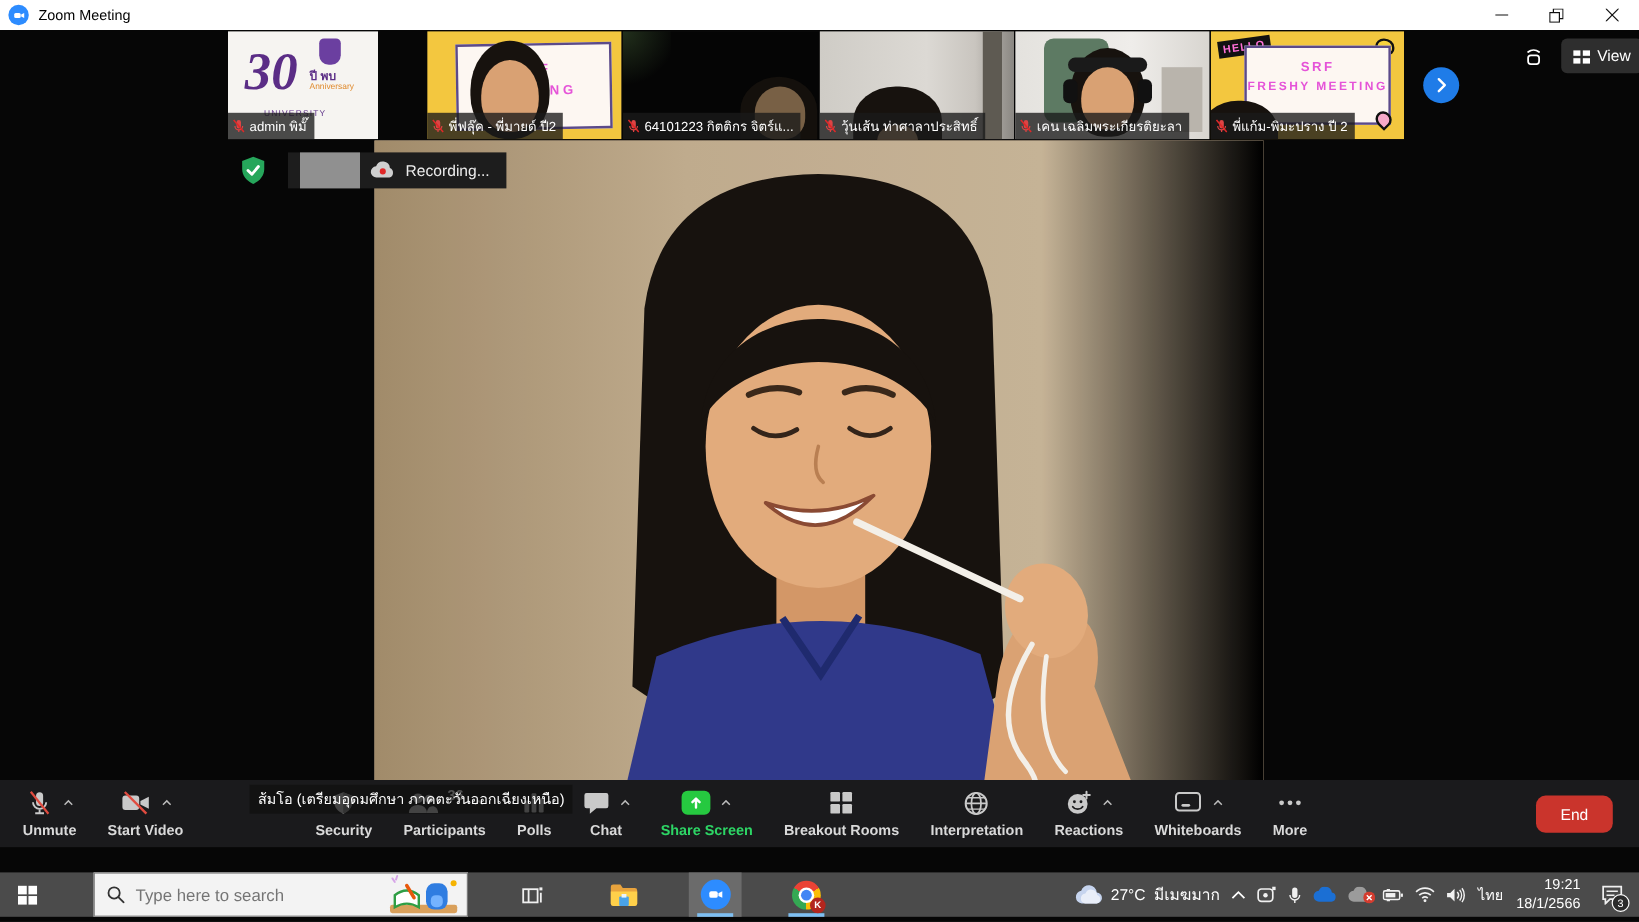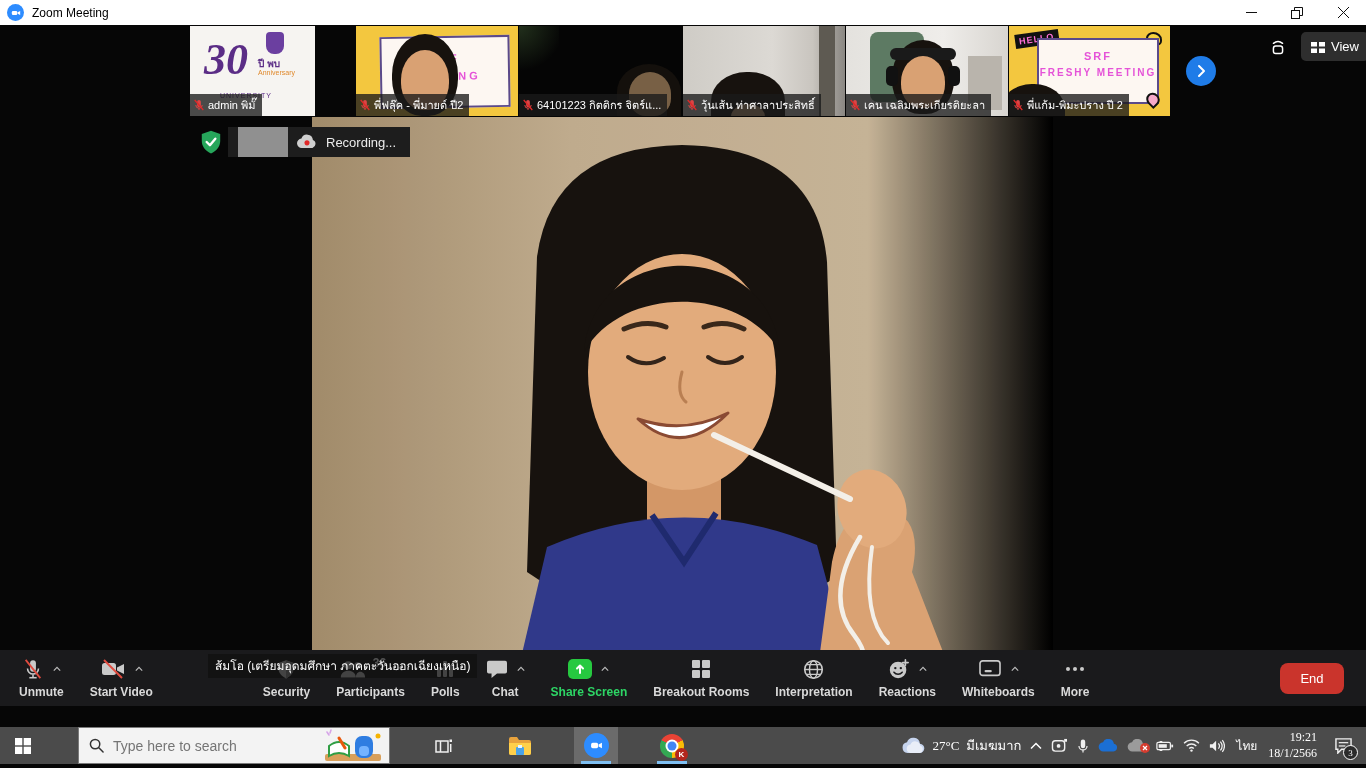--- a/index.html
+++ b/index.html
@@ -69,21 +69,21 @@
   .s6 .duck { position:absolute; right:8px; top:6px; width:16px; height:14px; background:#f7d23e; border:2px solid #111; border-radius:50% 60% 40% 50%; }
   .s6 .heart { position:absolute; right:10px; bottom:10px; width:14px; height:13px; background:#f6a9c9; border:2px solid #111; border-radius:50% 50% 0 50%; transform:rotate(45deg); }
   .s6 .hair { left:-8px; bottom:-20px; top:auto; width:64px; height:52px; border-radius:48% 48% 0 0; }
 
   
   .next-arrow { position:absolute; left:1186px; top:31px; width:30px; height:30px; border-radius:50%; background:#1f7ce8; display:flex; align-items:center; justify-content:center; }
   .cast-btn { position:absolute; left:1263px; top:7px; width:30px; height:30px; display:flex; align-items:center; justify-content:center; }
   .view-btn { position:absolute; left:1301px; top:7px; height:29px; background:#2e2e2e; border-radius:5px; display:flex; align-items:center; gap:6px; padding:0 10px; color:#fff; font-size:13px; }
 
   
-  .recording { position:absolute; left:198px; top:102px; display:flex; align-items:center; gap:4px; z-index:6; }
+  .recording { position:absolute; left:198px; top:102px; display:flex; align-items:center; gap:16px; z-index:6; }
   .rec-pill { position:relative; display:flex; align-items:center; gap:8px; background:#1d1d1d; height:30px; padding:0 14px 0 10px; color:#ececec; font-size:13px; }
   .rec-gray { position:absolute; right:0; top:0; width:50px; height:100%; background:#909090; z-index:0; }
   .rec-pill > * { position:relative; z-index:1; }
 
   
   .main-video { position:absolute; left:312px; top:92px; width:741px; height:558px; background:#b9a488; }
   .caption { position:absolute; left:208px; top:629px; background:rgba(15,15,15,.72); color:#fff; font-size:12px; padding:2px 7px 3px; z-index:6; white-space:nowrap; }
 
   
   .toolbar { position:absolute; left:0; top:650px; width:100%; height:56px; background:#1a1a1c; display:flex; align-items:center; padding-left:6px; }
@@ -104,21 +104,21 @@
   .search-art { position:absolute; right:4px; bottom:0; width:62px; height:35px; }
   .ticon { width:44px; display:flex; align-items:center; justify-content:center; position:relative; }
   .ticon.active { background:#6b6b6b; }
   .underline { position:absolute; bottom:0; left:7px; right:7px; height:3px; background:#7ebff2; }
   .chrome-ball { position:relative; width:24px; height:24px; border-radius:50%; background:conic-gradient(from -60deg, #ea4335 0deg 120deg, #fbbc05 120deg 240deg, #34a853 240deg 360deg); }
   .chrome-ball::before { content:""; position:absolute; left:50%; top:50%; width:13px; height:13px; transform:translate(-50%,-50%); border-radius:50%; background:#fff; }
   .chrome-ball::after { content:""; position:absolute; left:50%; top:50%; width:9px; height:9px; transform:translate(-50%,-50%); border-radius:50%; background:#4285f4; }
   .k-badge { position:absolute; right:6px; bottom:3px; width:13px; height:13px; border-radius:50%; background:#b3261e; color:#fff; font-size:8px; font-weight:bold; display:flex; align-items:center; justify-content:center; z-index:2; }
   .zoom-ball { width:25px; height:25px; border-radius:50%; background:#2d8cff; display:flex; align-items:center; justify-content:center; }
 
-  .tray { margin-left:auto; display:flex; align-items:center; gap:9px; padding-right:6px; color:#fff;font-family:Liberation Serif, serif; }
+  .tray { margin-left:auto; display:flex; align-items:center; gap:9px; padding-right:6px; color:#fff; }
   .weather { display:flex; align-items:center; gap:7px; font-size:13px; white-space:nowrap; }
   .tray-ic { display:flex; align-items:center; justify-content:center; }
   .lang { font-size:12px; padding:0 2px; }
   .clock { text-align:right; font-size:12px; line-height:1.3; white-space:nowrap; }
   .notif { position:relative; width:34px; height:100%; display:flex; align-items:center; justify-content:center; }
   .n-badge { position:absolute; right:2px; bottom:4px; width:15px; height:15px; border-radius:50%; background:#2b2b2b; border:1.5px solid #fff; color:#fff; font-size:9px; display:flex; align-items:center; justify-content:center; }
 </style>
 </head>
 <body>
 

